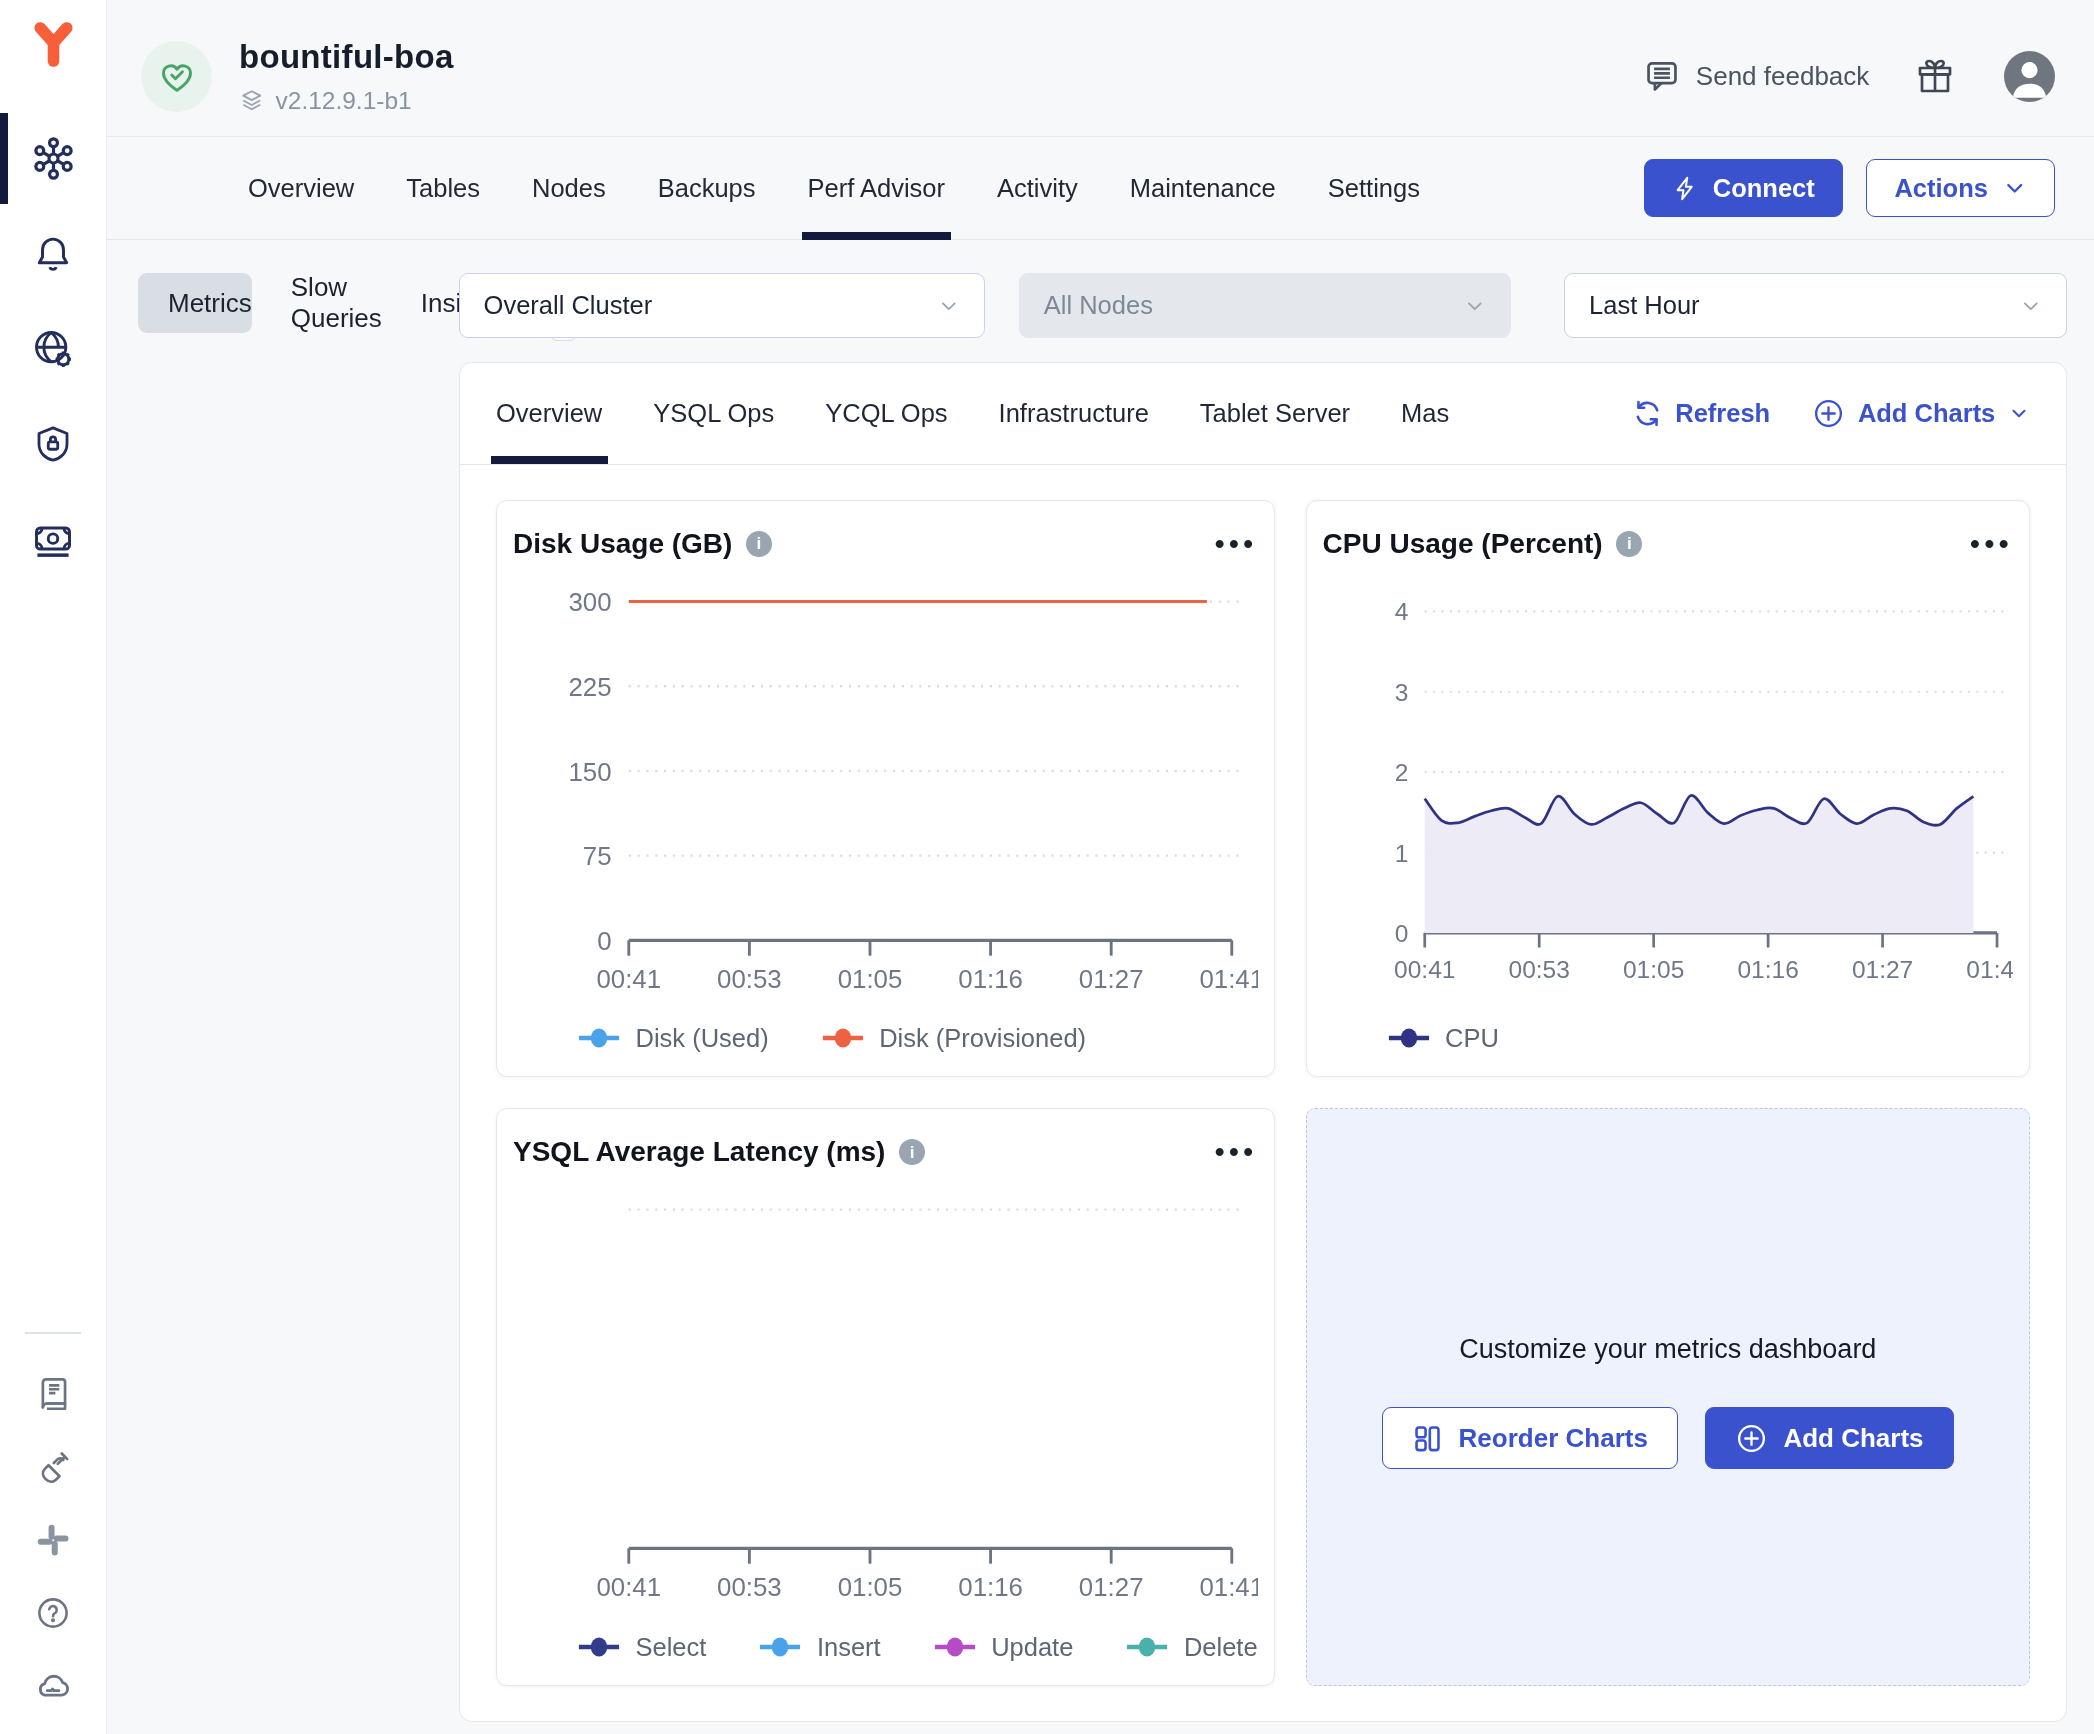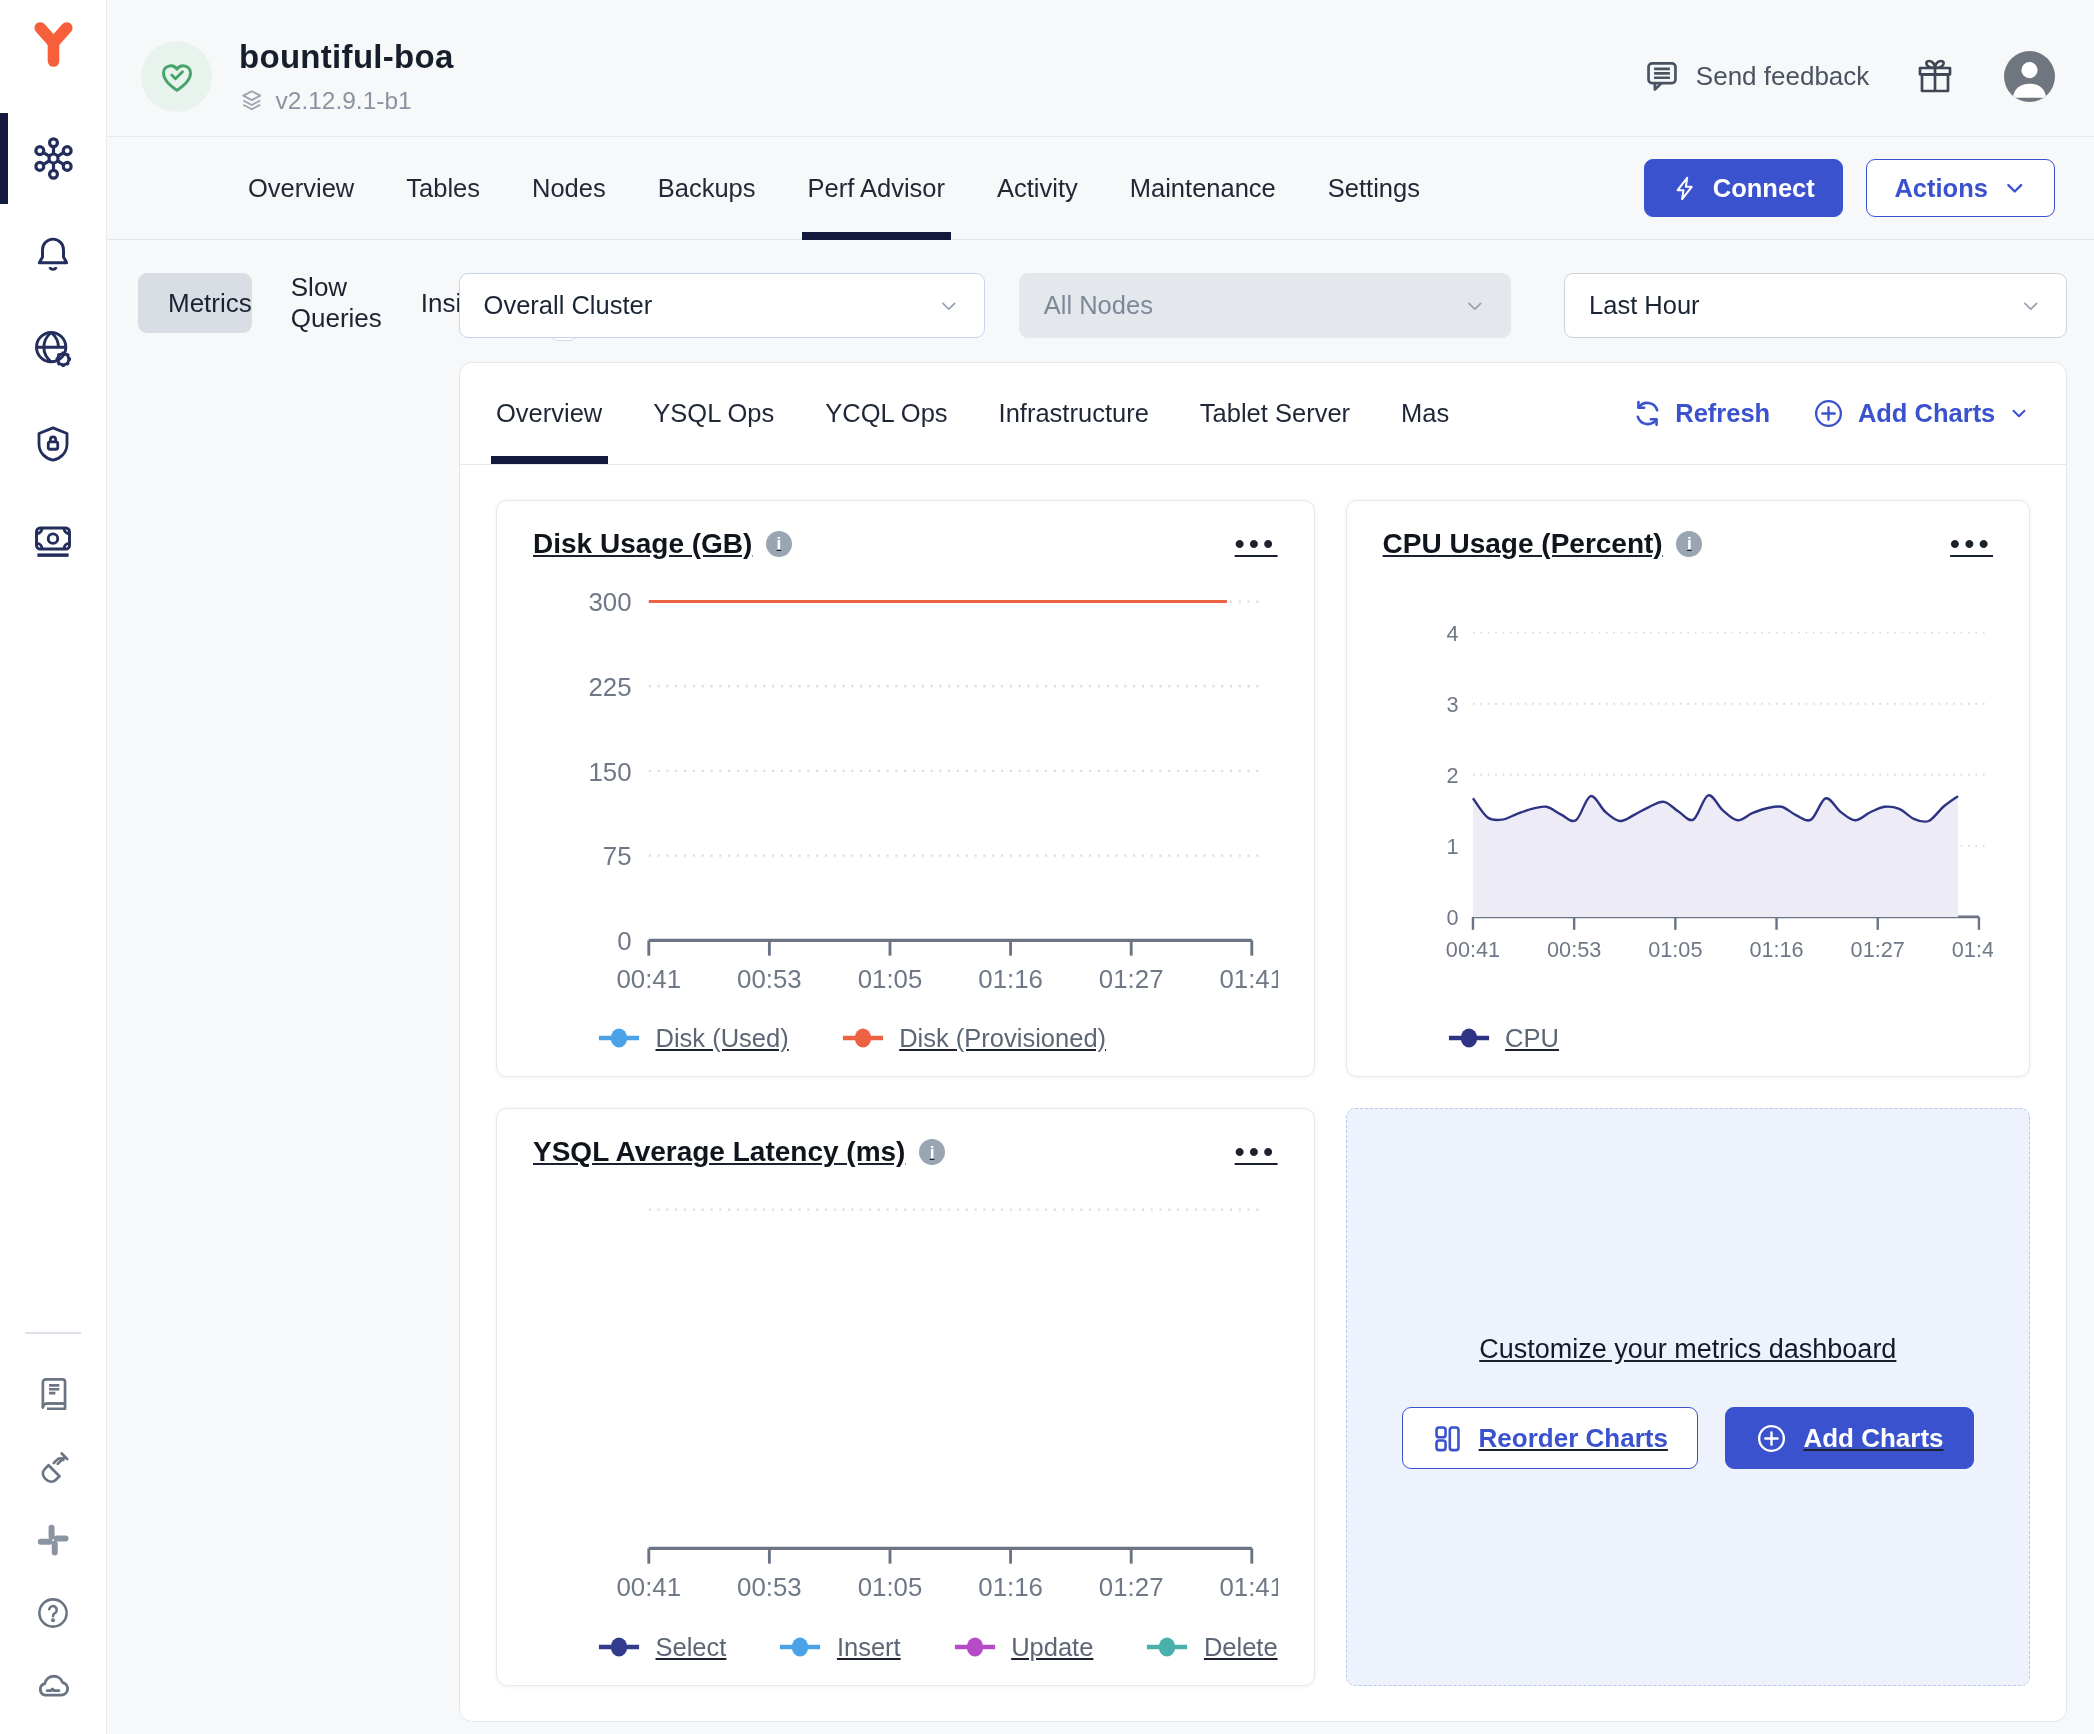--- a/index.html
+++ b/index.html
@@ -61,21 +61,21 @@
   .dd-time    { width:509px; margin-left:23.6px; border:1.8px solid #cdd3da; }
 
   .panel { flex:1; background:#fff; border:0.9px solid #e3e7ec; border-radius:12.7px; display:flex; flex-direction:column; min-height:0; }
   .chart-tabs { height:102px; display:flex; align-items:center; padding:0 36px 0 36px; gap:51px; border-bottom:0.9px solid #e5e8ec; }
   .ctab { font-size:25.5px; color:#1f2636; cursor:pointer; height:100%; display:flex; align-items:center; position:relative; white-space:nowrap; }
   .ctab.active::after { content:""; position:absolute; left:-5.5px; right:-5.5px; bottom:-0.9px; height:8.2px; background:#141a3d; }
   .ct-actions { margin-left:auto; display:flex; align-items:center; gap:42px; }
   .link-btn { display:flex; align-items:center; gap:12.7px; color:#3b52cf; font-size:25.5px; font-weight:bold; cursor:pointer; }
 
   .grid { flex:1; display:grid; grid-template-columns:1fr 1fr; grid-template-rows:1fr 1fr; gap:31px; padding:35px 36px; min-height:0; }
-  .card { background:#fff; border:0.9px solid #e5e8ee; border-radius:11px; box-shadow:0 0.9px 4.5px rgba(20,26,61,.05); padding:27px 36px 18px; display:flex; flex-direction:column; min-height:0;text-decoration:underline; }
+  .card { background:#fff; border:0.9px solid #e5e8ee; border-radius:11px; box-shadow:0 0.9px 4.5px rgba(20,26,61,.05); padding:27px 16px 18px; display:flex; flex-direction:column; min-height:0; }
   .card-head { display:flex; align-items:center; gap:13.6px; }
   .card-title { font-size:28px; font-weight:bold; color:#10151d; }
   .info-dot { width:26px; height:26px; border-radius:50%; background:#9aa5b2; color:#fff; font-size:17.3px; font-weight:bold; display:flex; align-items:center; justify-content:center; font-style:normal; }
   .menu-dots { margin-left:auto; color:#1c222c; font-size:28px; letter-spacing:4.5px; font-weight:bold; cursor:pointer; line-height:1; }
   .chart-box { width:100%; margin-top:9px; flex:1; min-height:0; }
   .chart-box svg { width:100%; height:100%; }
   .legend { display:flex; gap:53px; padding:3.6px 0 5.5px 65px; color:#5d6675; font-size:25.5px; align-items:center; }
   .legend-item { display:flex; align-items:center; gap:15.5px; cursor:pointer; }
 
   .customize { border:1.8px dashed #b9c7f0; border-radius:9px; background:#eef2fc; display:flex; flex-direction:column; align-items:center; justify-content:center; gap:42px; margin:0; box-shadow:none; }

